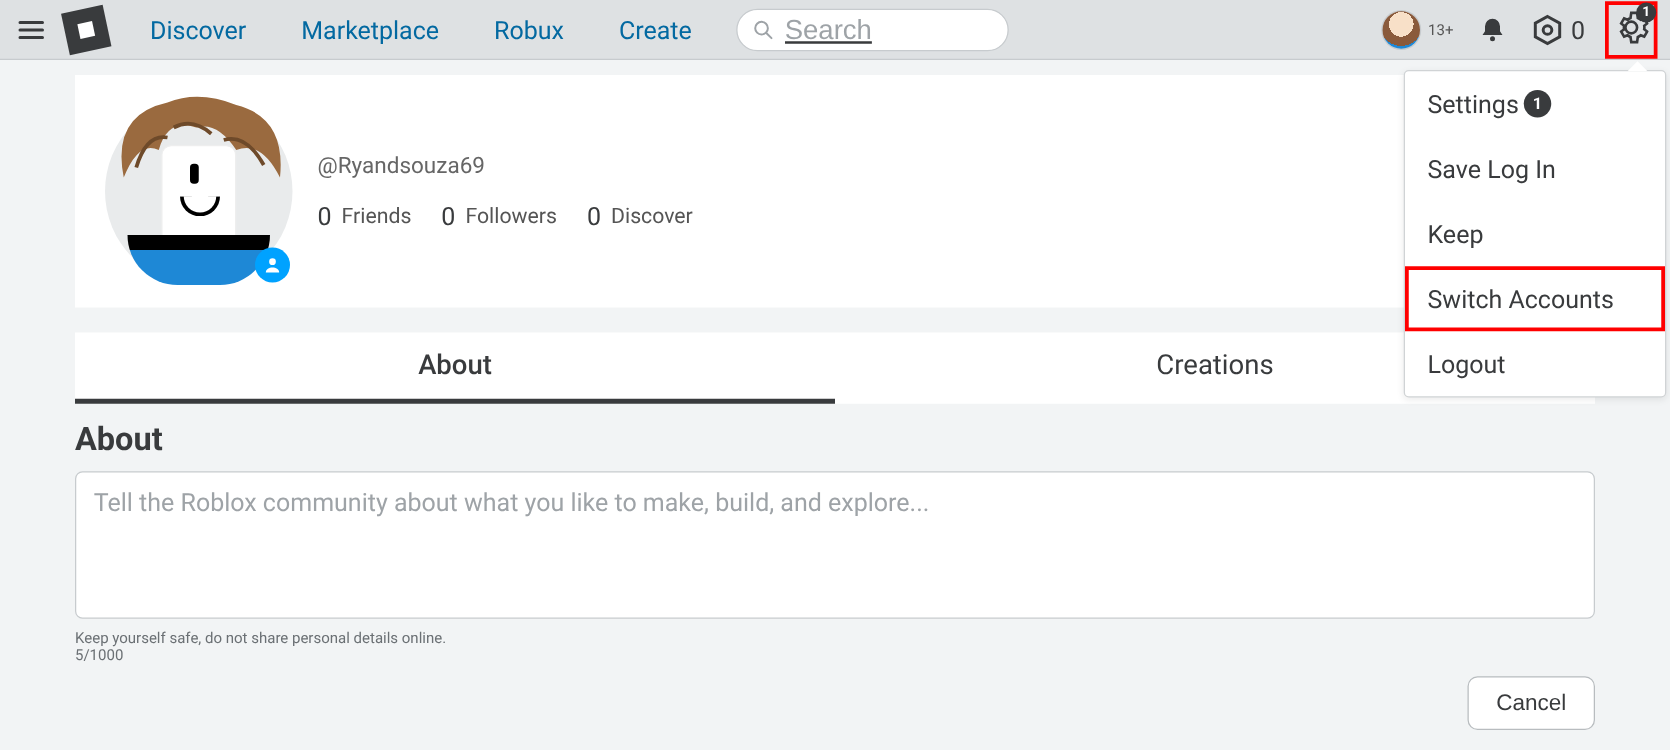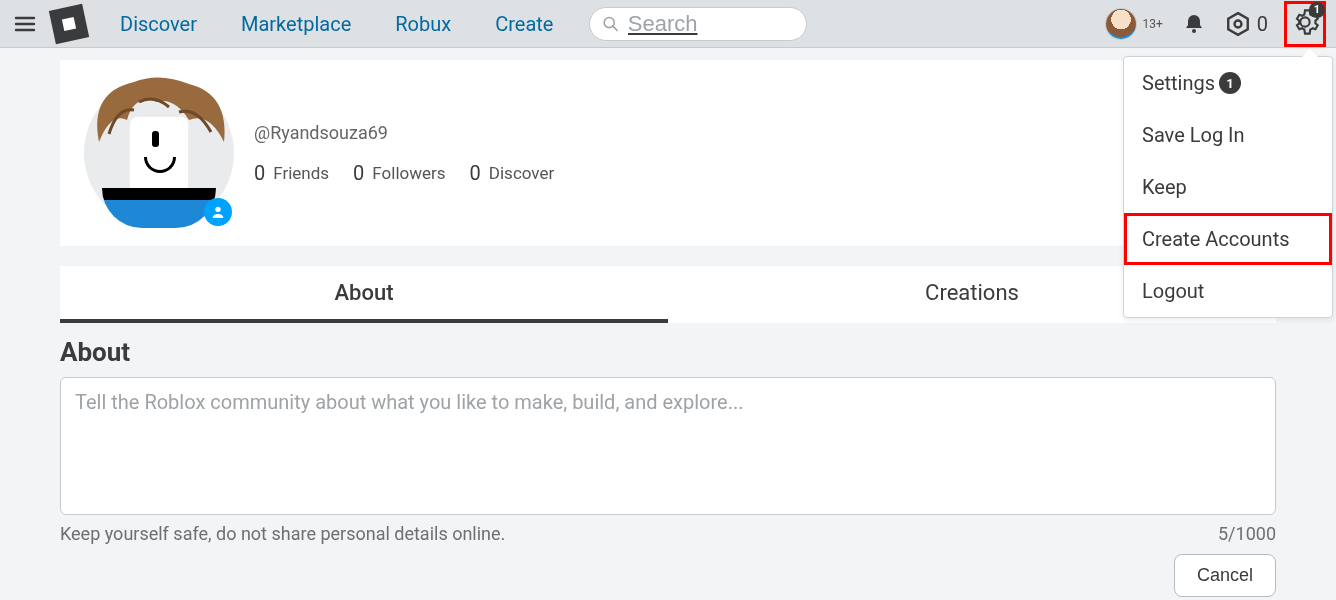--- a/index.html
+++ b/index.html
@@ -184,31 +184,31 @@
     border-bottom:4px solid transparent;
   }
   .tab.active { border-bottom-color:#393b3d; font-weight:500; }
 
   .section {
     margin: 14px 60px 0 60px;
   }
   .section-title { font-size:26px; font-weight:700; color:#393b3d; margin-bottom:10px;}
   .about-textarea {
     width:100%;
-    height:138px;
+    height:118px;
     border:1px solid #c7cbce;
     border-radius:6px;
     padding:12px 14px;
     font-size:20px;
     font-family:inherit;
     resize:none;
     color:#393b3d;
   }
   .about-textarea::placeholder { color:#9ea3a7; }
-  .below-row { display:flex; justify-content:space-between; font-size:18px; color:#6b7074; margin-top:4px;}
+  .below-row { display:flex; justify-content:space-between; font-size:12px; color:#6b7074; margin-top:4px;flex-direction:column;}
   .btn-row { display:flex; justify-content:flex-end; gap:18px; margin-top:10px; }
   .btn {
     padding:10px 22px;
     font-size:18px;
     border-radius:8px;
     border:1px solid #b8bcbf;
     background:#fff;
     color:#393b3d;
     cursor:pointer;
   }
@@ -268,21 +268,21 @@
     <span>Settings</span>
     <span class="dropdown-badge">1</span>
   </div>
   <div class="dropdown-item">
     <span>Save Log In</span>
   </div>
   <div class="dropdown-item">
     <span>Keep</span>
   </div>
   <div class="dropdown-item highlight">
-    <span>Create Accounts</span>
+    <span>Switch Accounts</span>
   </div>
   <div class="dropdown-item">
     <span>Logout</span>
   </div>
 </div>
 
 <div class="main">
   <div class="profile-card">
     <div class="avatar-large">
       <svg class="avatar-hair" viewBox="0 0 160 100">

